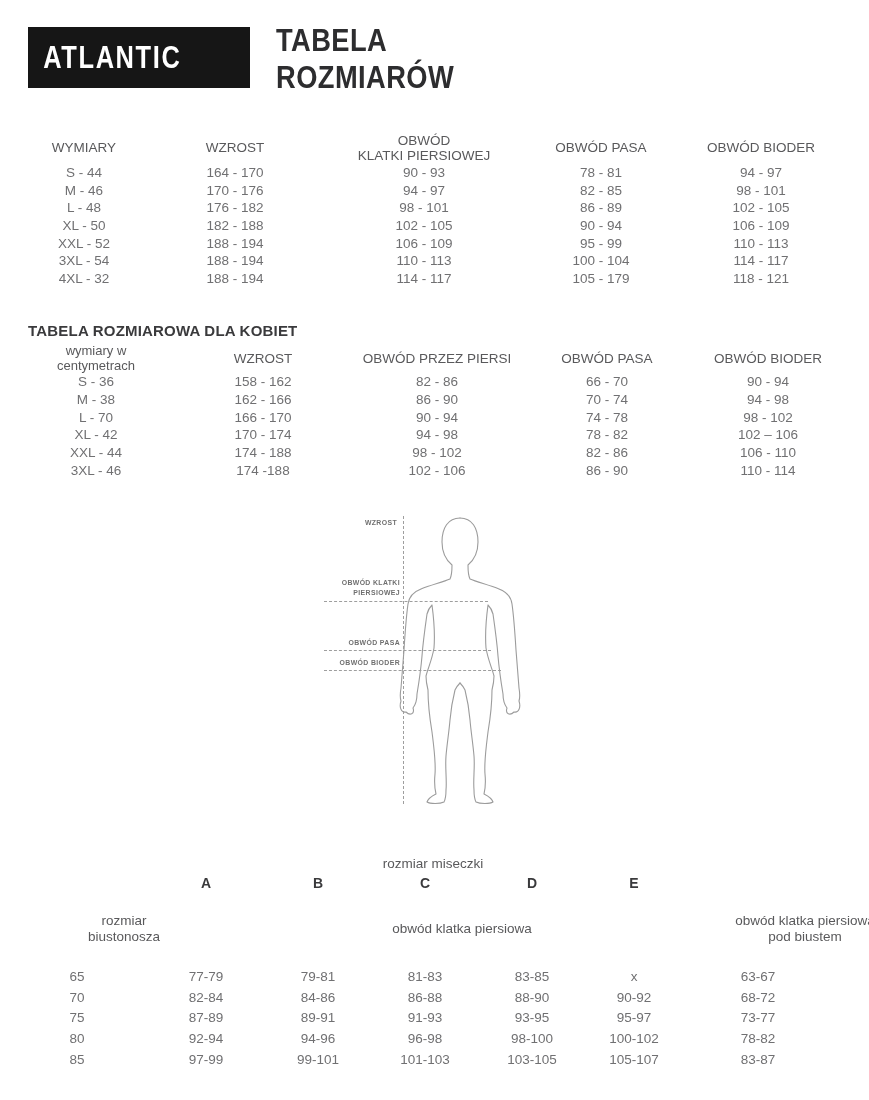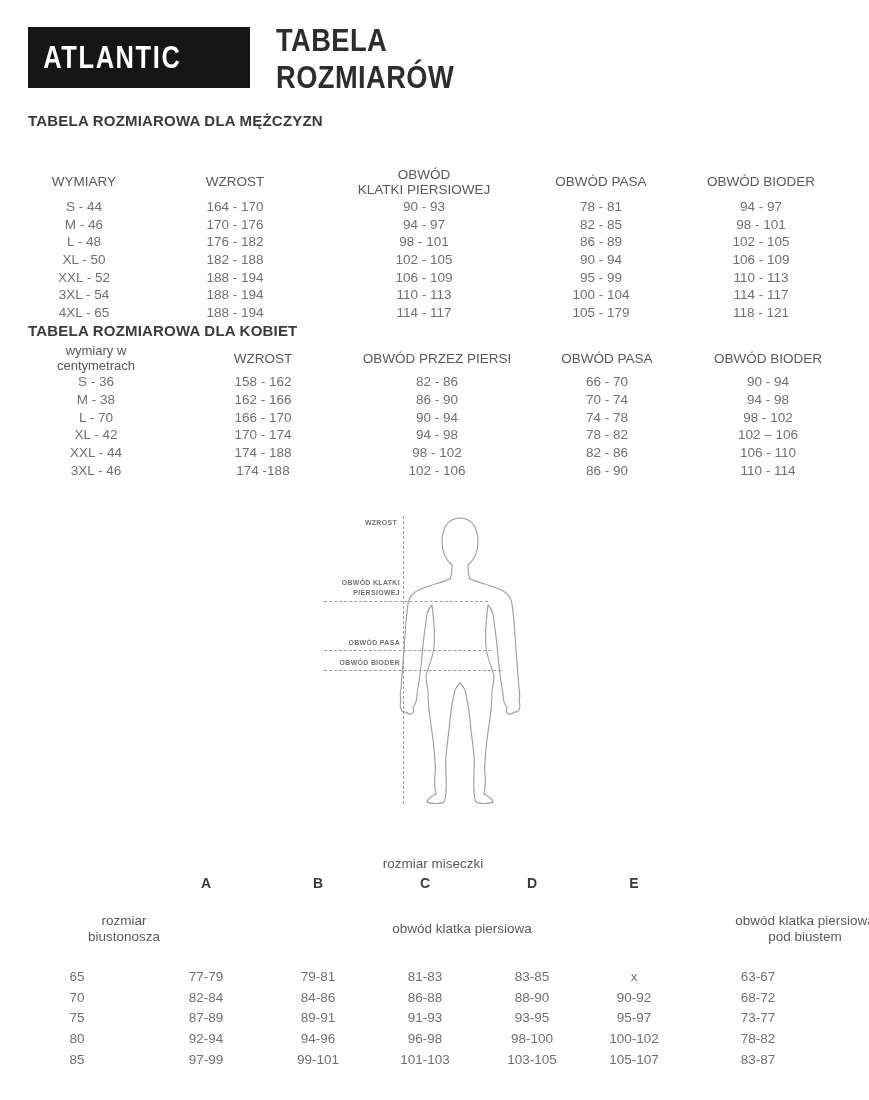--- a/index.html
+++ b/index.html
@@ -19,21 +19,21 @@
   
   .section-title { position:absolute; left:28px; font-size:15px; font-weight:700;
                    color:#3a3a3c; letter-spacing:.2px; white-space:nowrap; }
   .colheads, .rows { position:absolute; left:0; display:grid; justify-items:center;
                      align-items:center; text-align:center; }
   .colheads { font-size:13.5px; color:#59595b; line-height:15px; }
   .rows { font-size:13.5px; color:#707072; }
   .rows div { white-space:nowrap; }
   .colheads div { white-space:nowrap; }
 
-  .men-grid   { width:866px; grid-template-columns:168px 134px 244px 110px 210px;margin-top:34px; }
+  .men-grid   { width:866px; grid-template-columns:168px 134px 244px 110px 210px; }
   .women-grid { width:862px; grid-template-columns:192px 142px 206px 134px 188px; }
   .bra-grid   { width:840px; grid-template-columns:154px 104px 120px 94px 120px 84px 164px; }
 
   #men-heads   { top:131px; height:33px; }
   #men-rows    { top:164px; grid-auto-rows:17.6px; }
   #women-heads { top:341px; height:34px; }
   #women-rows  { top:373px; grid-auto-rows:17.7px; }
 
   
   .diagram { position:absolute; left:320px; top:510px; width:235px; height:300px; }
@@ -59,21 +59,20 @@
 <div class="page">
 
   <div class="logo-box">
     <span class="logo-text">ATLANTIC</span>
   </div>
   <div class="doc-title">
     <div>TABELA</div>
     <div>ROZMIARÓW</div>
   </div>
 
-  <div class="section-title" style="top:112px">TABELA ROZMIAROWA DLA MĘŻCZYZN</div>
   <div class="colheads men-grid" id="men-heads">
     <div>WYMIARY</div>
     <div>WZROST</div>
     <div>
       <div>OBWÓD</div>
       <div>KLATKI PIERSIOWEJ</div>
     </div>
     <div>OBWÓD PASA</div>
     <div>OBWÓD BIODER</div>
   </div>
@@ -101,21 +100,21 @@
       <div>XXL - 52</div>
       <div>188 - 194</div>
       <div>106 - 109</div>
       <div>95 - 99</div>
       <div>110 - 113</div>
       <div>3XL - 54</div>
       <div>188 - 194</div>
       <div>110 - 113</div>
       <div>100 - 104</div>
       <div>114 - 117</div>
-      <div>4XL - 65</div>
+      <div>4XL - 32</div>
       <div>188 - 194</div>
       <div>114 - 117</div>
       <div>105 - 179</div>
       <div>118 - 121</div>
     </div>
 
   <div class="section-title" style="top:322px">TABELA ROZMIAROWA DLA KOBIET</div>
   <div class="colheads women-grid" id="women-heads">
     <div style="font-size:13px">
       <div>wymiary w</div>

